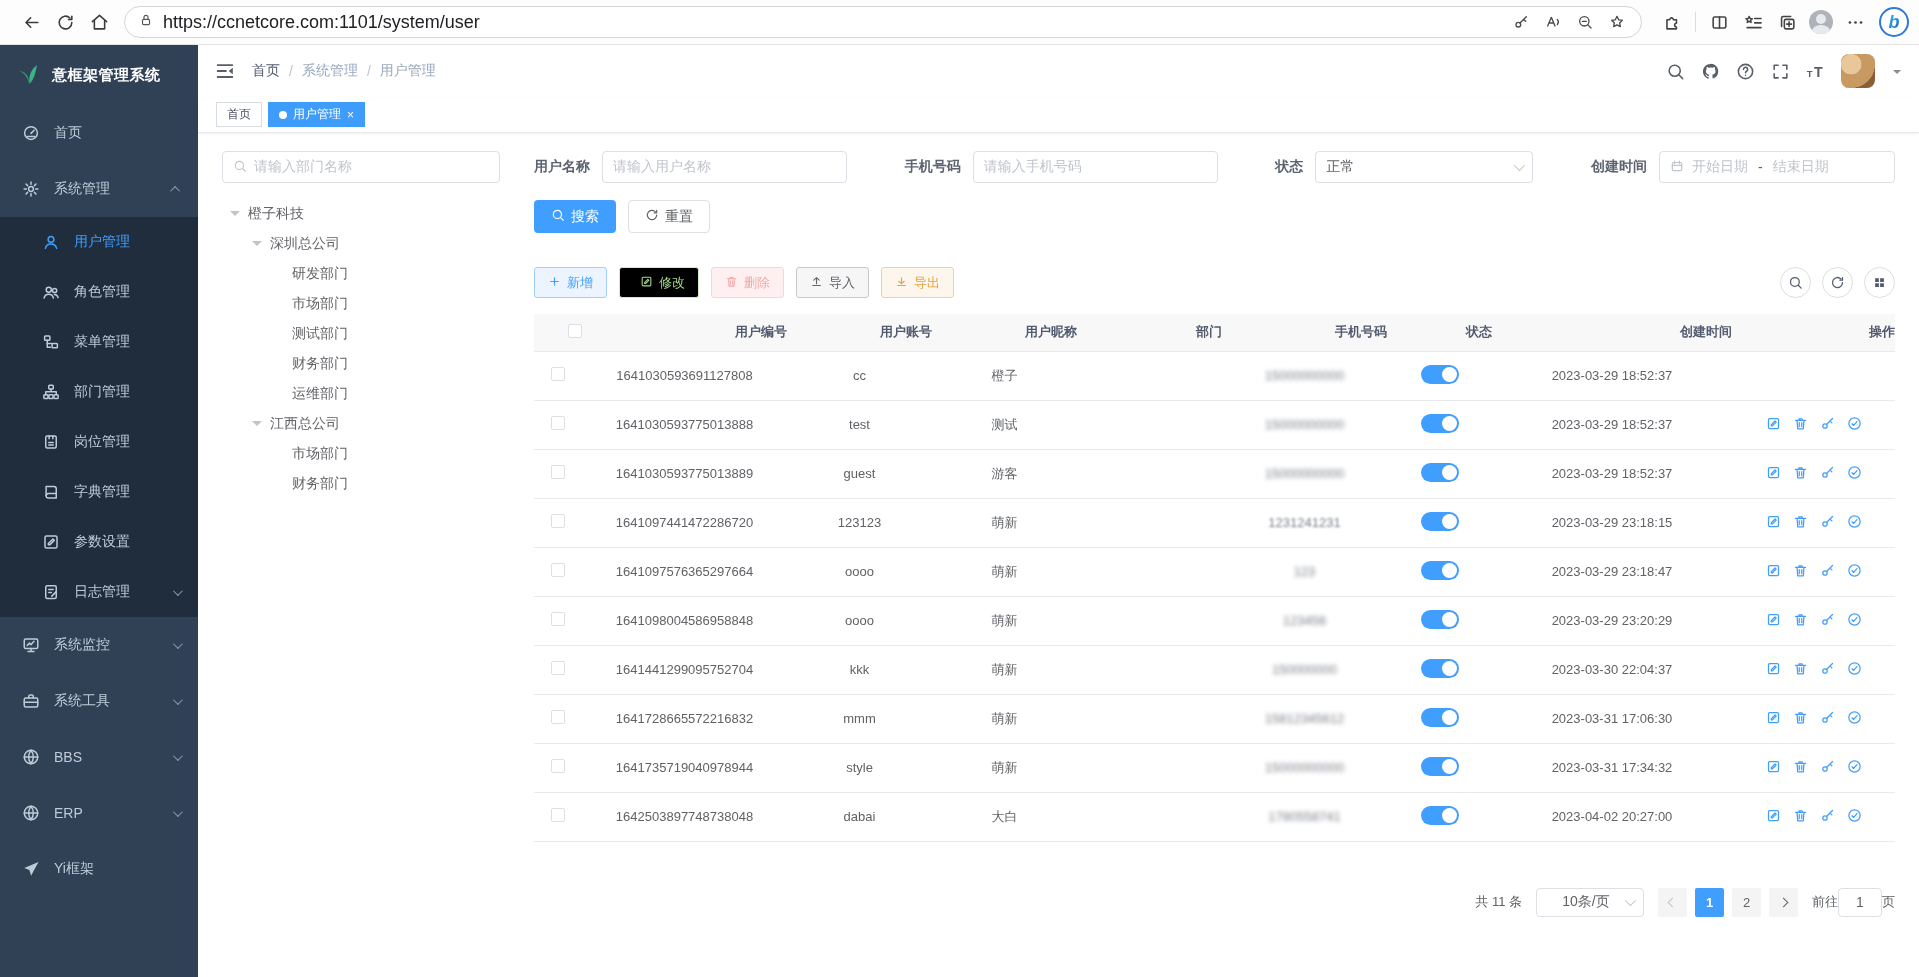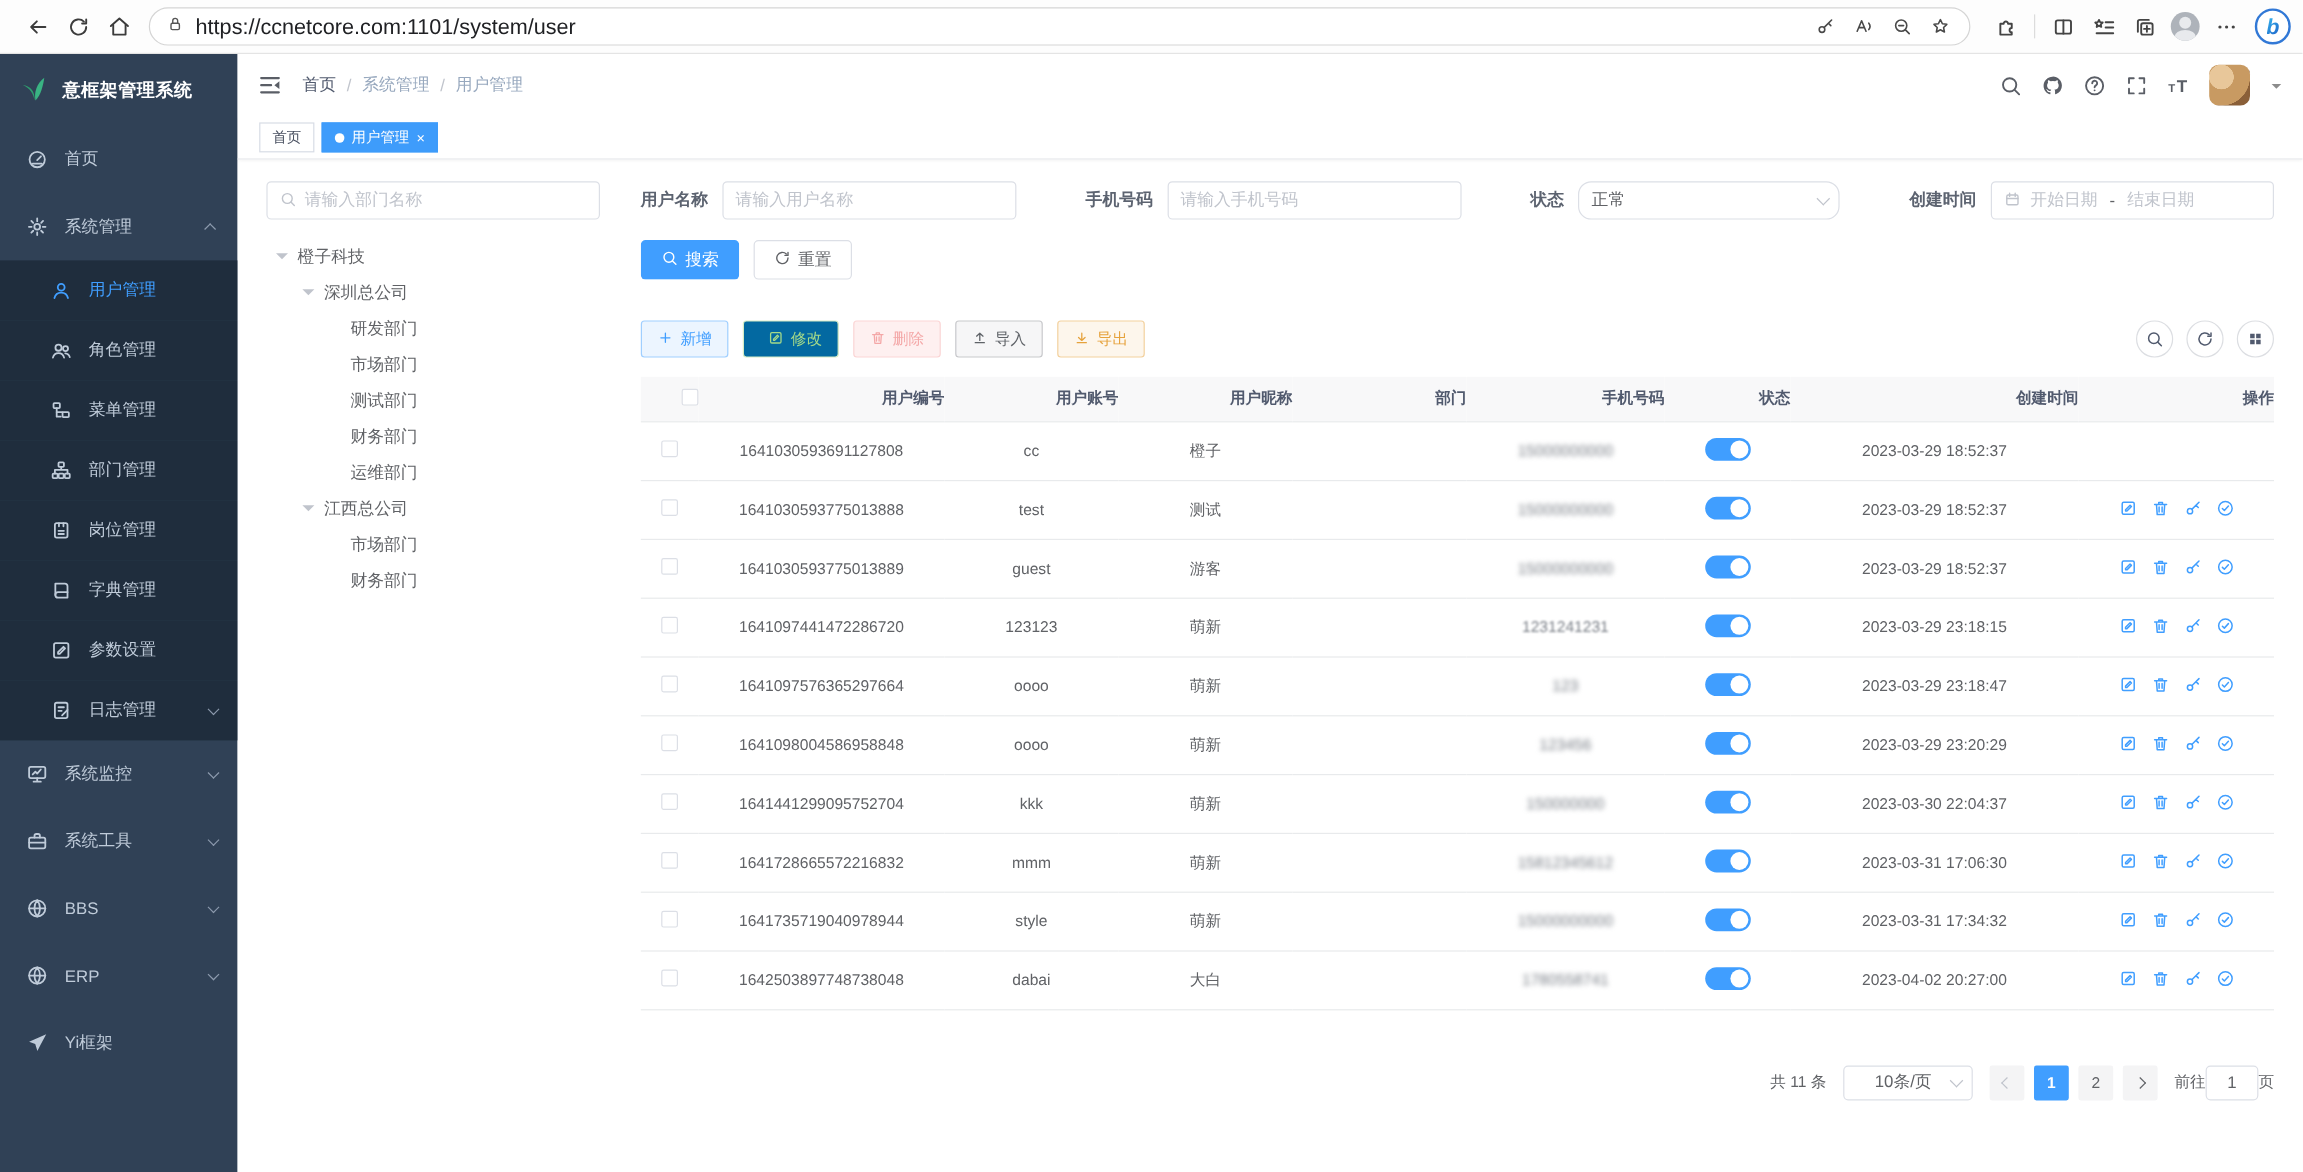--- a/index.html
+++ b/index.html
@@ -84,38 +84,38 @@
   .tree { margin-top:16px; font-size:14px; color:#606266; }
   .tree-node { height:30px; display:flex; align-items:center; cursor:pointer; }
   .tree-arrow { width:0; height:0; border:5px solid transparent; border-top-color:#c0c4cc;
     margin:4px 8px 0 0; flex:0 0 auto; }
   .tree-arrow.empty { border-color:transparent; }
 
   .main-panel { flex:1 1 auto; min-width:0; display:flex; flex-direction:column; }
   .filter-row { display:flex; align-items:center; justify-content:space-between; }
   .f-group { display:flex; align-items:center; gap:12px; }
   .f-label { font-size:14px; font-weight:bold; color:#5c6370; white-space:nowrap; }
-  .w245 { width:245px; } .w218 { width:218px; justify-content:space-between;border-radius:11px; } .w236 { width:236px; gap:8px; }
+  .w245 { width:245px; } .w218 { width:218px; justify-content:space-between; } .w236 { width:236px; gap:8px; }
   .chev { width:8px; height:8px; border-right:1.4px solid #c0c4cc; border-bottom:1.4px solid #c0c4cc;
     transform:rotate(45deg) translateY(-2px); flex:0 0 auto; }
   .date-sep { color:#606266; padding:0 2px; }
 
   .btn-row { margin-top:17px; display:flex; gap:12px; }
   .btn { height:33px; display:inline-flex; align-items:center; gap:6px; padding:0 16px;
     border-radius:4px; font-size:14px; cursor:pointer; border:1px solid transparent; background:#fff; }
   .btn svg { width:14px; height:14px; }
   .btn-primary { background:#409eff; color:#fff; }
   .btn-plain { border-color:#dcdfe6; color:#606266; }
 
   .toolbar-row { margin-top:34px; display:flex; align-items:center; }
   .tbtn { height:31px; display:inline-flex; align-items:center; gap:6px; padding:0 13px;
     border-radius:3px; font-size:13px; cursor:pointer; border:1px solid; margin-right:12px; }
   .tbtn svg { width:13px; height:13px; }
   .tbtn-add { background:#ecf5ff; border-color:#a0cfff; color:#409eff; }
-  .tbtn-edit { background:#0369a1; border-color:#d6ecc5; color:#a4da89; cursor:not-allowed;padding-left:20px; }
+  .tbtn-edit { background:#000000; border-color:#d6ecc5; color:#a4da89; cursor:not-allowed;padding-left:20px; }
   .tbtn-del { background:#fef0f0; border-color:#fbd5d5; color:#f4a7a7; cursor:not-allowed; }
   .tbtn-import { background:#f6f6f7; border-color:#c8c9cc; color:#5f6368; }
   .tbtn-export { background:#fdf6ec; border-color:#f3d19e; color:#e6a23c; }
   .tool-right { margin-left:auto; display:flex; gap:11px; }
   .circ { width:31px; height:31px; border-radius:50%; border:1px solid #dcdee2; background:#fff;
     display:flex; align-items:center; justify-content:center; color:#515a6e; cursor:pointer; }
   .circ svg { width:15px; height:15px; }
 
   
   table.grid { width:100%; border-collapse:collapse; margin-top:16px; table-layout:fixed; }

